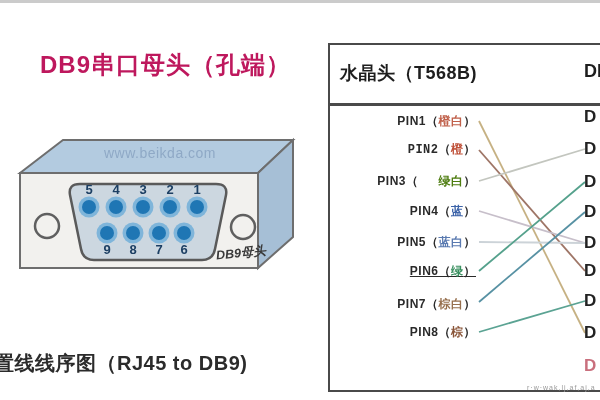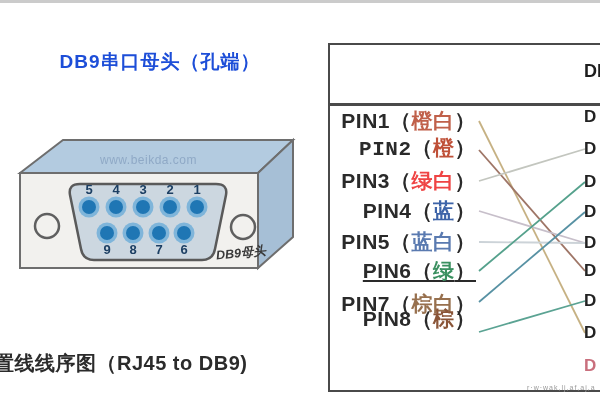--- a/index.html
+++ b/index.html
@@ -4,29 +4,29 @@
 <style>
   html,body{margin:0;padding:0;background:#fff;}
   #canvas{
     position:relative;width:600px;height:400px;overflow:hidden;
     background:#ffffff;font-family:"Liberation Sans",sans-serif;
   }
   #top-edge{position:absolute;left:0;top:0;width:600px;height:3px;}
   .abs{position:absolute;}
   #main-title{
     left:40px;top:49px;width:240px;text-align:center;
-    font-size:19px;font-weight:700;color:#1d4ed8;letter-spacing:1px;white-space:nowrap;
+    font-size:24px;font-weight:700;color:#be185d;letter-spacing:1px;white-space:nowrap;
   }
   #caption{
     left:-6px;top:350px;font-size:20px;font-weight:700;color:#2b2b2b;
     letter-spacing:0.5px;white-space:nowrap;
   }
   #connector-watermark{
-    left:100px;top:145px;width:120px;text-align:left;
-    font-size:12px;color:#8fa9c6;letter-spacing:0.5px;margin-top:8px;
+    left:100px;top:145px;width:120px;text-align:center;
+    font-size:14px;color:#8fa9c6;letter-spacing:0.5px;
   }
   #db9-corner-label{
     left:216px;top:245px;font-size:12.5px;font-style:italic;color:#3a3a3a;
     transform:rotate(-6deg);white-space:nowrap;font-weight:600;
   }
   .pin-num{
     position:absolute;width:20px;margin-left:-10px;text-align:center;
     font-size:13px;font-weight:700;
   }
   #table-frame{
@@ -39,21 +39,21 @@
   }
   #table-header-left{
     left:340px;top:61px;font-size:18px;font-weight:700;color:#1e1e1e;
     letter-spacing:0.5px;white-space:nowrap;
   }
   #table-header-right{
     left:584px;top:61px;font-size:18px;font-weight:700;color:#1e1e1e;white-space:nowrap;
   }
   .row-label{
     position:absolute;right:124px;height:22px;line-height:22px;
-    font-size:21px;font-weight:700;color:#2a2a2a;white-space:nowrap;letter-spacing:0.5px;
+    font-size:12px;font-weight:700;color:#2a2a2a;white-space:nowrap;letter-spacing:0.5px;
   }
   .right-stub{
     position:absolute;left:584px;height:22px;line-height:22px;
     font-size:17px;font-weight:700;color:#222;white-space:nowrap;
   }
   #footer-watermark{
     left:527px;top:384px;font-size:7px;color:#9a9a9a;letter-spacing:1px;white-space:nowrap;
   }
   svg{position:absolute;left:0;top:0;}
 </style>
@@ -119,31 +119,32 @@
       <div class="pin-num" style="left: 107px; top: 242px; color: rgb(28, 63, 99);">9</div>
       <div class="pin-num" style="left: 133px; top: 242px; color: rgb(28, 63, 99);">8</div>
       <div class="pin-num" style="left: 159px; top: 242px; color: rgb(28, 63, 99);">7</div>
       <div class="pin-num" style="left: 184px; top: 242px; color: rgb(28, 63, 99);">6</div>
     </div>
 
   <div class="abs" id="caption">置线线序图（RJ45 to DB9)</div>
 
   <div class="abs" id="table-frame"></div>
   <div class="abs" id="header-separator"></div>
+  <div class="abs" id="table-header-left">水晶头（T568B)</div>
   <div class="abs" id="table-header-right">DB</div>
 
   <div id="table-rows">
       <div class="row-label" style="top: 110px;"><span>PIN1（</span><span style="color: rgb(192, 96, 74);">橙白</span><span>）</span></div>
       <div class="row-label" style="top: 139px; font-family: Liberation Mono, monospace;"><span>PIN2（</span><span style="color: rgb(191, 80, 56);">橙</span><span>）</span></div>
-      <div class="row-label" style="top: 170px;"><span>PIN3（</span><span style="color: #ef4444;">绿白</span><span>）</span></div>
+      <div class="row-label" style="top: 170px;"><span>PIN3（</span><span style="color: #4d7c0f; margin-left: 20px;">绿白</span><span>）</span></div>
       <div class="row-label" style="top: 200px;"><span>PIN4（</span><span style="color: rgb(60, 99, 168);">蓝</span><span>）</span></div>
       <div class="row-label" style="top: 231px; text-align: right;"><span>PIN5（</span><span style="color: rgb(90, 122, 176);">蓝白</span><span>）</span></div>
       <div class="row-label" style="top: 260px; text-decoration: underline;"><span>PIN6（</span><span style="color: rgb(58, 144, 96);">绿</span><span>）</span></div>
       <div class="row-label" style="top: 293px;"><span>PIN7（</span><span style="color: rgb(151, 112, 78);">棕白</span><span>）</span></div>
-      <div class="row-label" style="top: 308px;"><span>PIN8（</span><span style="color: rgb(138, 85, 56);">棕</span><span>）</span></div>
+      <div class="row-label" style="top: 321px;"><span>PIN8（</span><span style="color: rgb(138, 85, 56);">棕</span><span>）</span></div>
     </div>
   <div id="right-stubs">
       <div class="right-stub" style="top: 106px;">D</div>
       <div class="right-stub" style="top: 138px;">D</div>
       <div class="right-stub" style="top: 171px;">D</div>
       <div class="right-stub" style="top: 201px;">D</div>
       <div class="right-stub" style="top: 232px;">D</div>
       <div class="right-stub" style="top: 260px;">D</div>
       <div class="right-stub" style="top: 290px;">D</div>
       <div class="right-stub" style="top: 322px;">D</div>

